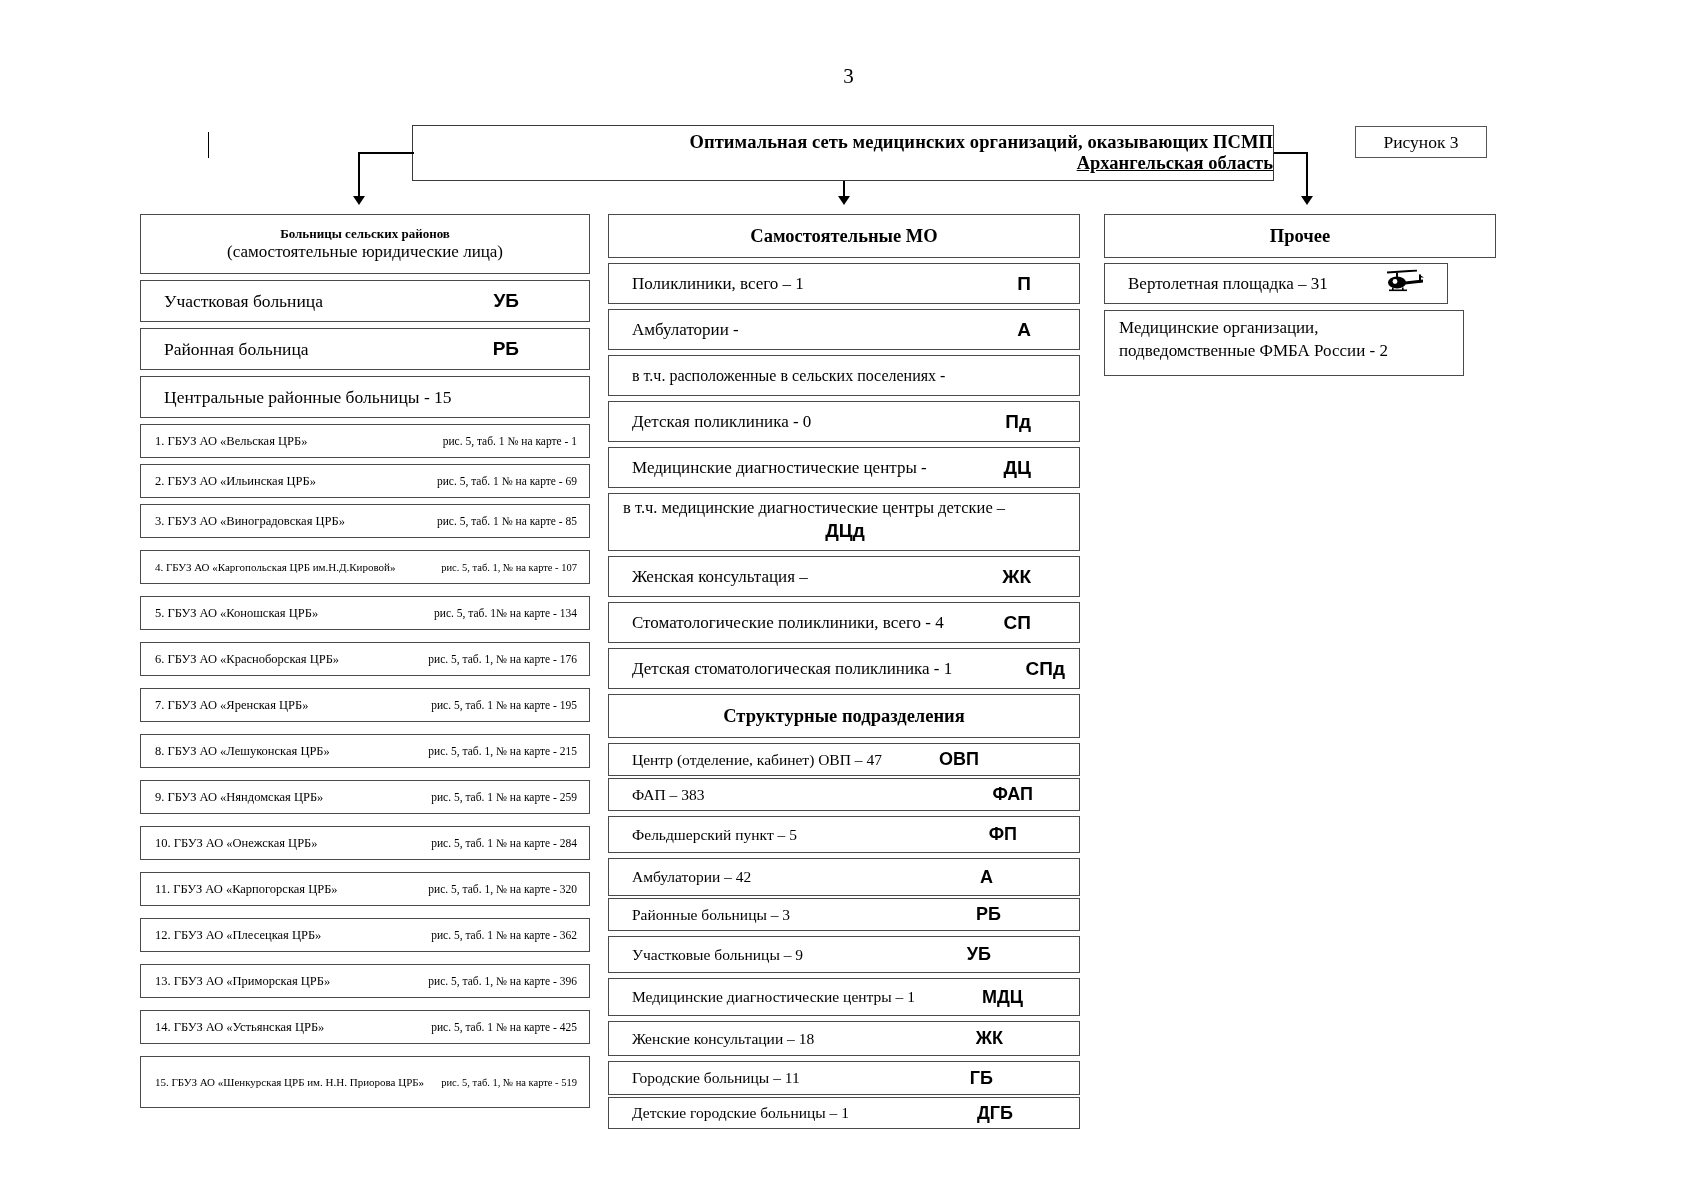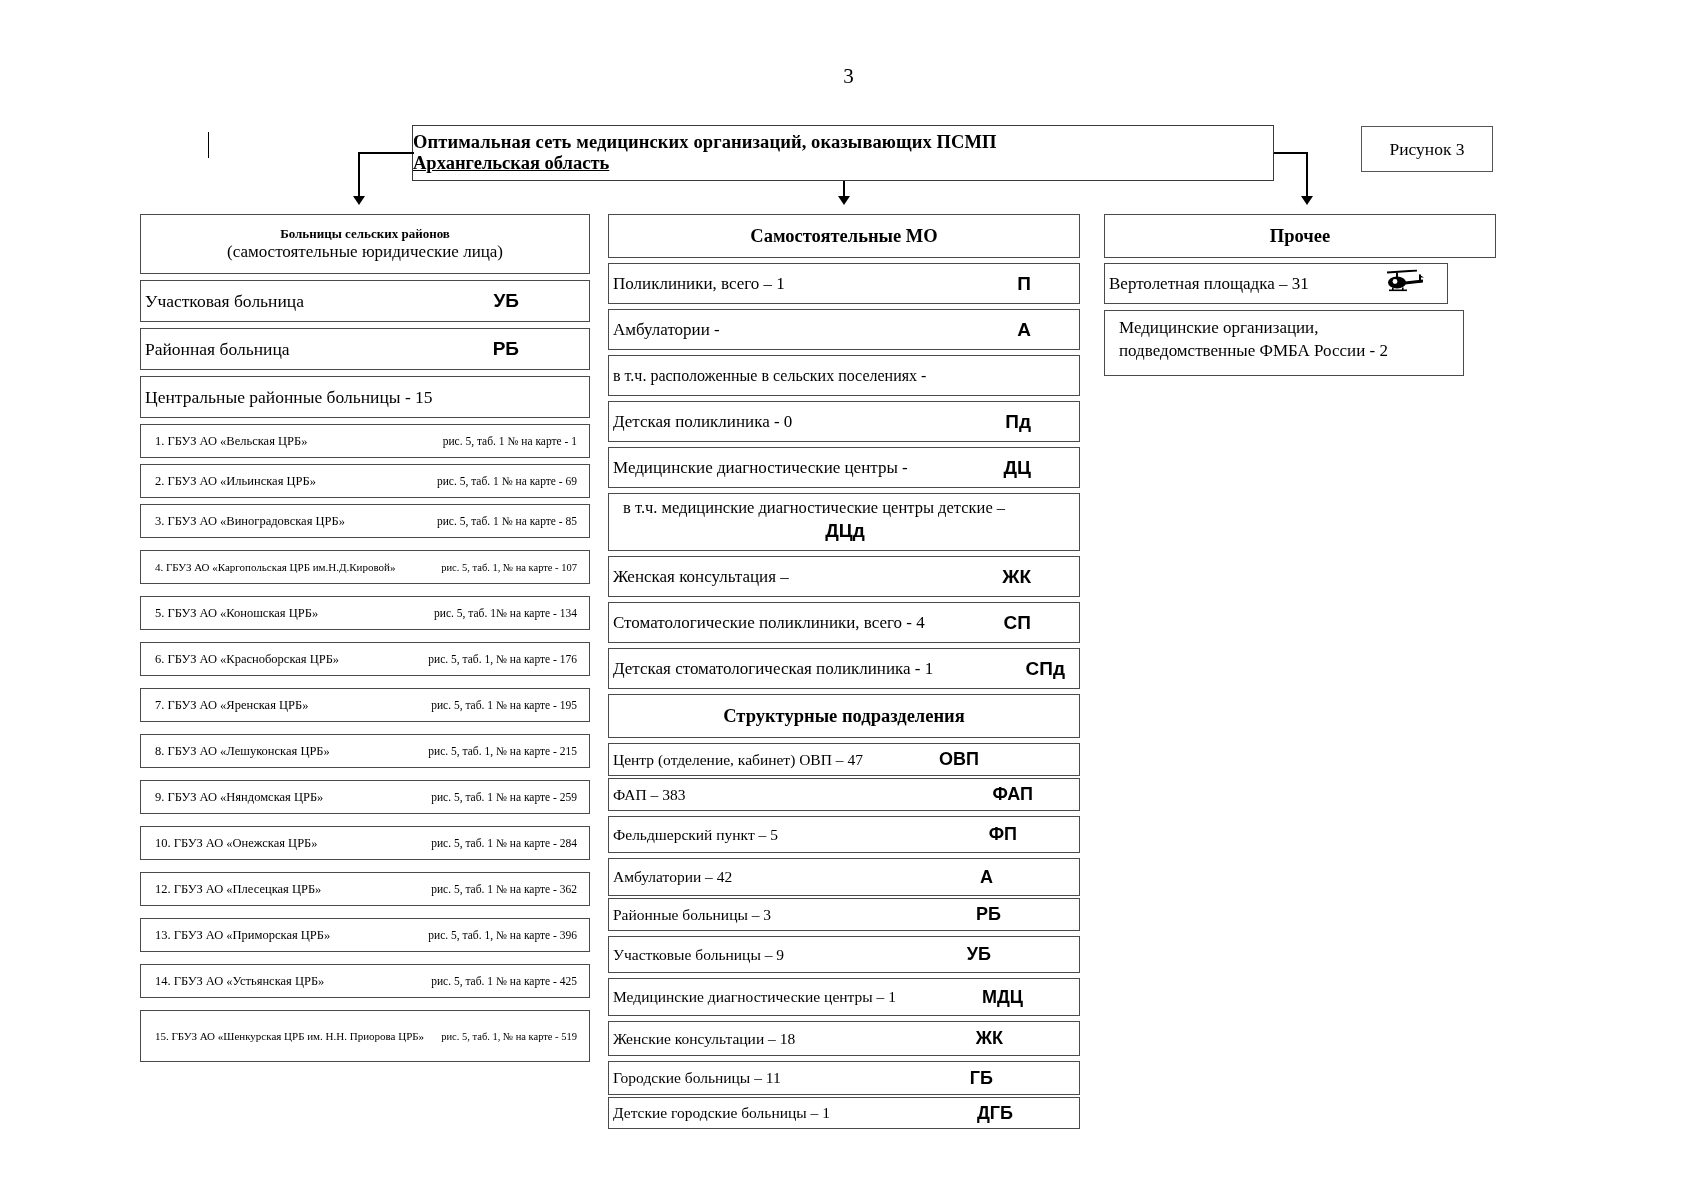--- a/index.html
+++ b/index.html
@@ -38,21 +38,21 @@
   .title-box {
     position: absolute;
     left: 412px;
     top: 125px;
     width: 862px;
     height: 56px;
     border: 1.5px solid #3a3a3a;
     box-sizing: border-box;
     display: flex;
     flex-direction: column;
-    align-items: flex-start;
+    align-items: flex-end;
     justify-content: center;
     background: #fff;
   }
   .title-line1 {
     font-weight: bold;
     font-size: 18.5px;
     letter-spacing: .1px;
     white-space: nowrap;
   }
   .title-line2 {
@@ -60,29 +60,28 @@
     font-size: 18.5px;
     text-decoration: underline;
     white-space: nowrap;
   }
 
   .figure-box {
     position: absolute;
     left: 1355px;
     top: 126px;
     width: 132px;
-    height: 46px;
+    height: 32px;
     border: 1.2px solid #555;
     box-sizing: border-box;
     display: flex;
     align-items: center;
     justify-content: center;
     font-size: 17.5px;
     background: #fff;
-    margin-left: 6px;
   }
 
   
   .conn { position: absolute; background: #000; }
   .arrow-head {
     position: absolute;
     width: 0; height: 0;
     border-left: 6px solid transparent;
     border-right: 6px solid transparent;
     border-top: 9px solid #000;
@@ -90,21 +89,21 @@
 
   
   .column { position: absolute; }
 
   .hbox {
     border: 1.6px solid #4a4a4a;
     box-sizing: border-box;
     background: #fff;
     display: flex;
     align-items: center;
-    padding: 0 4px;
+    padding: 0 23px;
     position: relative;
   }
   .hbox .lbl { flex: 0 1 auto; }
   .hbox .abbr {
     font-weight: bold;
     font-family: "Liberation Sans", "DejaVu Sans", sans-serif;
     font-size: 19px;
     position: absolute;
   }
 
@@ -286,20 +285,24 @@
     <span class="crb-name">8. ГБУЗ АО «Лешуконская ЦРБ»</span>
     <span class="crb-ref">рис. 5, таб. 1, № на карте - 215</span>
   </div>
   <div class="crb-row gap">
     <span class="crb-name">9. ГБУЗ АО «Няндомская ЦРБ»</span>
     <span class="crb-ref">рис. 5, таб. 1 № на карте - 259</span>
   </div>
   <div class="crb-row gap">
     <span class="crb-name">10. ГБУЗ АО «Онежская ЦРБ»</span>
     <span class="crb-ref">рис. 5, таб. 1 № на карте - 284</span>
+  </div>
+  <div class="crb-row gap">
+    <span class="crb-name">11. ГБУЗ АО «Карпогорская ЦРБ»</span>
+    <span class="crb-ref">рис. 5, таб. 1, № на карте - 320</span>
   </div>
   <div class="crb-row gap">
     <span class="crb-name">12. ГБУЗ АО «Плесецкая ЦРБ»</span>
     <span class="crb-ref">рис. 5, таб. 1 № на карте - 362</span>
   </div>
   <div class="crb-row gap">
     <span class="crb-name">13. ГБУЗ АО «Приморская ЦРБ»</span>
     <span class="crb-ref">рис. 5, таб. 1, № на карте - 396</span>
   </div>
   <div class="crb-row gap">

